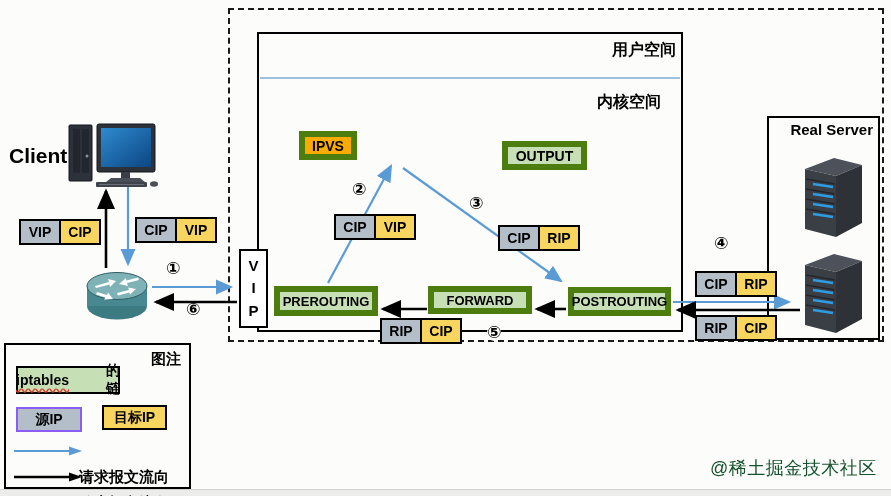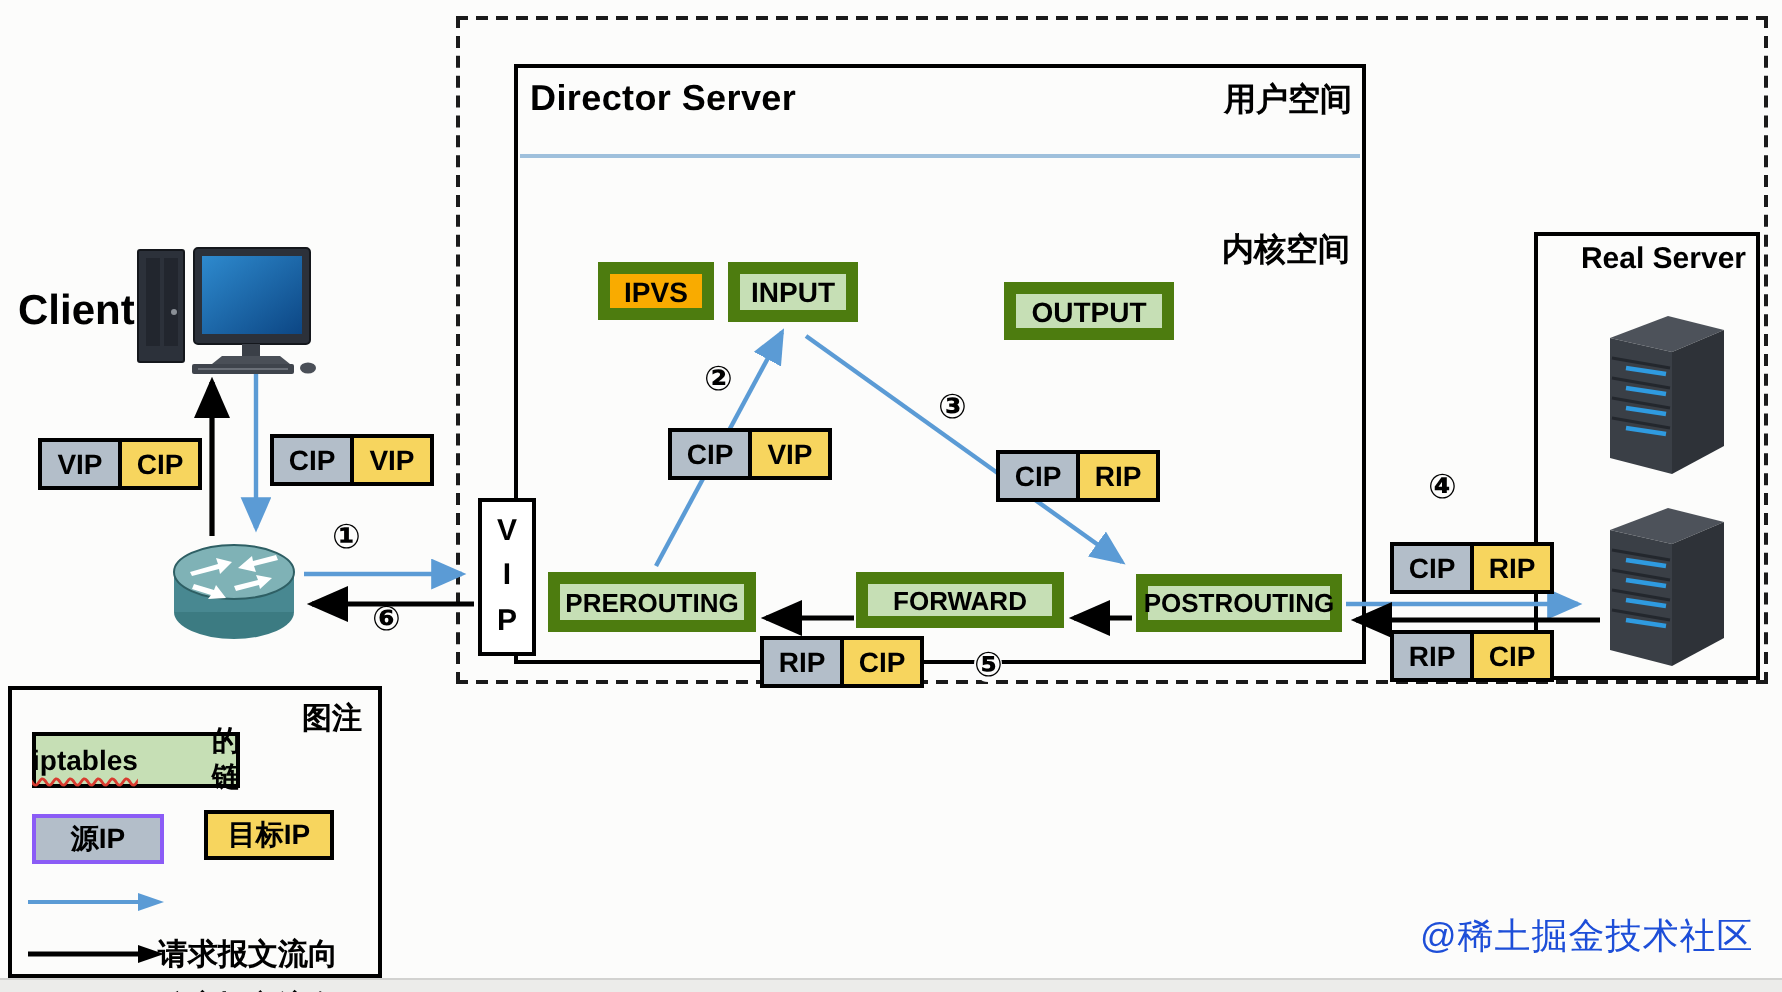--- a/index.html
+++ b/index.html
@@ -9,21 +9,21 @@
     font-family:"Liberation Sans","DejaVu Sans",sans-serif;
     color:#000;
   }
   .abs{position:absolute;}
   
   .dashed-box{left:228px;top:8px;width:656px;height:334px;border:2px dashed #1a1a1a;box-sizing:border-box;z-index:1;}
   .director-box{left:257px;top:32px;width:426px;height:300px;border:2px solid #000;box-sizing:border-box;background:transparent;z-index:2;}
   .director-title{left:6px;top:5px;font-size:18px;font-weight:bold;letter-spacing:.2px;}
   .space-label{font-size:16px;font-weight:bold;}
   .user-space{right:5px;top:6px;}
-  .kernel-space{right:6px;top:58px;margin-top:23px;}
+  .kernel-space{right:20px;top:58px;}
   .divider{left:1px;right:1px;top:43px;height:2px;background:var(--divider-blue,#9fc0dc);}
   .realserver-box{left:767px;top:116px;width:113px;height:224px;border:2px solid #000;box-sizing:border-box;background:#fcfcfb;z-index:2;}
   .realserver-title{right:5px;top:3px;font-size:15px;font-weight:bold;}
   
   .node{box-sizing:border-box;border:6px solid #4d7c0f;display:flex;align-items:center;justify-content:center;
         font-weight:bold;z-index:6;background:var(--chain-green,#c6dfb5);}
   .node.orange{background:var(--ipvs-orange,#f9ab00);}
   .n-ipvs{left:299px;top:131px;width:58px;height:29px;font-size:14px;}
   .n-input{left:364px;top:131px;width:65px;height:30px;font-size:14px;}
   .n-output{left:502px;top:141px;width:85px;height:29px;font-size:14px;}
@@ -73,32 +73,31 @@
               background:var(--source-gray,#b3bec9);display:flex;align-items:center;justify-content:center;font-weight:bold;font-size:14px;}
   .legend-dst{left:96px;top:60px;width:65px;height:25px;border:2px solid #000;box-sizing:border-box;
               background:var(--dest-yellow,#f7d55e);display:flex;align-items:center;justify-content:center;font-weight:bold;font-size:14px;}
   .legend-arrow{left:8px;}
   .la-req{top:100px;}
   .la-resp{top:126px;}
   .legend-flow-label{left:73px;font-size:15px;font-weight:bold;margin-top:28px;}
   .lt-req{top:95px;}
   .lt-resp{top:121px;}
   
-  .watermark{left:710px;top:456px;font-size:18px;color:#1d4ed8;z-index:7;letter-spacing:.5px;}
+  .watermark{left:710px;top:456px;font-size:18px;color:#14532d;z-index:7;letter-spacing:.5px;}
   .bottom-strip{left:0;top:489px;width:891px;height:7px;background:#ececea;border-top:1px solid #d2d2d0;z-index:0;}
 </style>
 </head>
 <body>
 
 <div class="canvas">
 
   <div class="abs dashed-box"></div>
 
   <div class="abs director-box">
-    <div class="abs director-title">Director Server</div>
     <div class="abs space-label user-space">用户空间</div>
     <div class="abs divider"></div>
     <div class="abs space-label kernel-space">内核空间</div>
   </div>
 
   <div class="abs realserver-box">
     <div class="abs realserver-title">Real Server</div>
   </div>
 
   <svg class="abs server-icon-1" width="72" height="88" viewBox="0 0 72 88">
@@ -155,21 +154,20 @@
     <g stroke="#000" stroke-width="2.6" fill="none">
       <line x1="106" y1="268" x2="106" y2="191" marker-end="url(#ak)"></line>
       <line x1="237" y1="302" x2="156" y2="302" marker-end="url(#ak)"></line>
       <line x1="427" y1="309" x2="383" y2="309" marker-end="url(#ak)"></line>
       <line x1="566" y1="309" x2="537" y2="309" marker-end="url(#ak)"></line>
       <line x1="800" y1="310" x2="678" y2="310" marker-end="url(#ak)"></line>
     </g>
   </svg>
 
   <div class="abs node orange n-ipvs">IPVS</div>
-  <div class="abs node n-input">INPUT</div>
   <div class="abs node n-output">OUTPUT</div>
   <div class="abs node n-forward">FORWARD</div>
   <div class="abs node n-prerouting">PREROUTING</div>
   <div class="abs node n-postrouting">POSTROUTING</div>
 
   <div class="abs vip-node">
     <span>V</span>
     <span>I</span>
     <span>P</span>
   </div>

